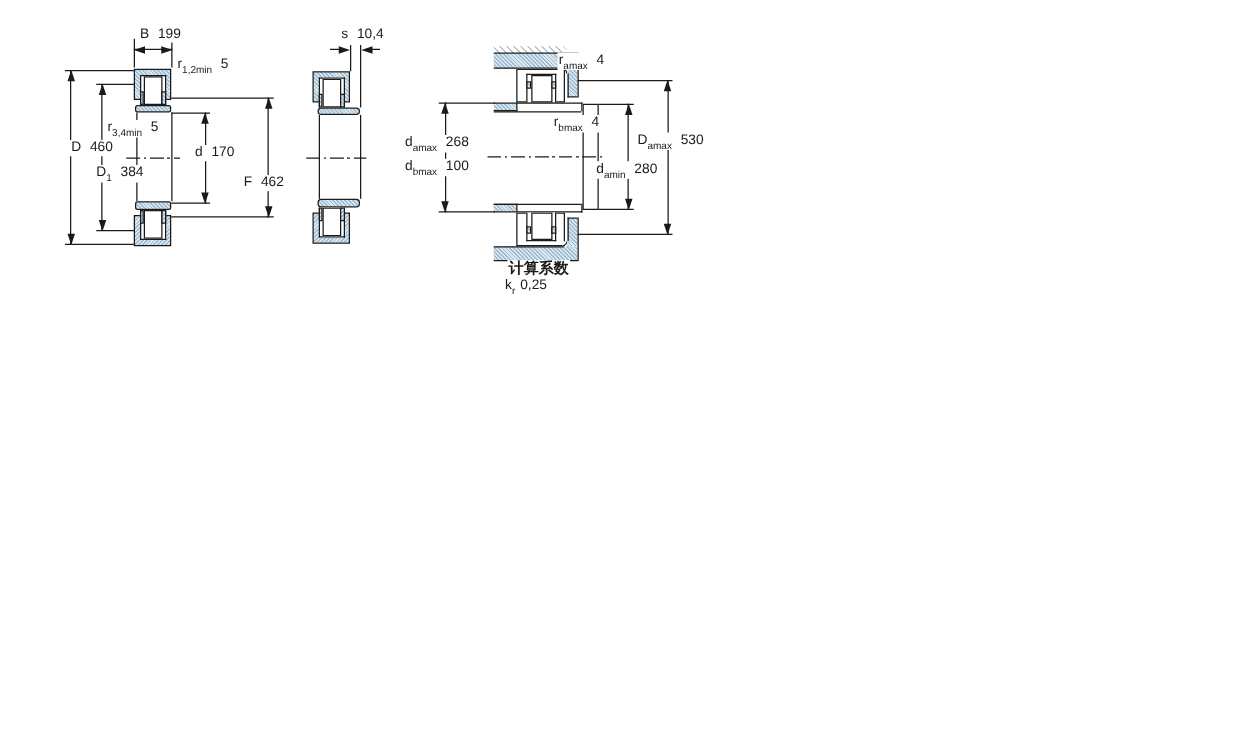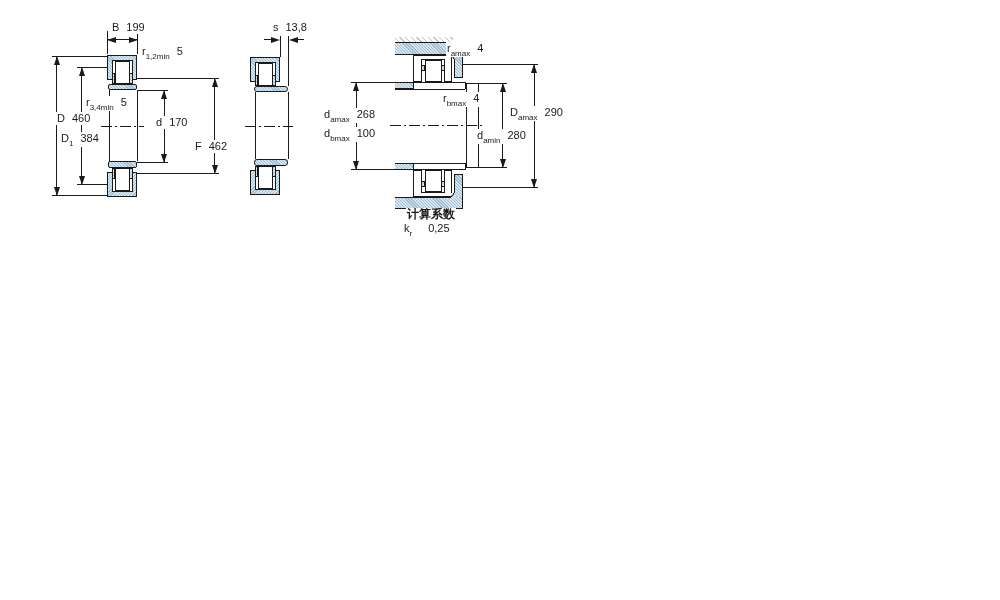--- a/index.html
+++ b/index.html
@@ -85,21 +85,21 @@
 
     <div class="ln" style="left:137px;top:78px;width:82px;height:1px;"></div>
     <div class="ln" style="left:137px;top:173px;width:82px;height:1px;"></div>
     <div class="ln" style="left:214px;top:78px;width:1px;height:96px;"></div>
     <div class="ar au" style="left:211.5px;top:78px;"></div>
     <div class="ar ad" style="left:211.5px;top:165px;"></div>
 
     <span class="lbl" style="left:111px;top:21px;"><span>B</span><span class="val">199</span></span>
     <span class="lbl" style="left:141px;top:45px;"><span>r</span><sub>1,2min</sub><span class="val">5</span></span>
     <span class="lbl" style="left:56px;top:112px;"><span>D</span><span class="val">460</span></span>
-    <span class="lbl" style="left:60px;top:132px;"><span>D</span><sub>1</sub><span class="val">384</span></span>
+    <span class="lbl" style="left:76px;top:132px;"><span>D</span><sub>1</sub><span class="val">384</span></span>
     <span class="lbl" style="left:85px;top:96px;"><span>r</span><sub>3,4min</sub><span class="val">5</span></span>
     <span class="lbl" style="left:155px;top:116px;"><span>d</span><span class="val">170</span></span>
     <span class="lbl" style="left:194px;top:140px;"><span>F</span><span class="val">462</span></span>
   </div>
 
   <div>
     <div class="sec" style="left:250px;top:57px;">
       <div class="oring blue bk box"></div>
       <div class="pocket"></div>
       <div class="roller"></div>
@@ -118,21 +118,21 @@
       <div class="cg blue" style="left:22px;"></div>
     </div>
     <div class="cl" style="left:245px;top:125.5px;width:48px;"></div>
 
     <div class="ln" style="left:280px;top:36px;width:1px;height:21px;"></div>
     <div class="ln" style="left:288px;top:36px;width:1px;height:50px;"></div>
     <div class="ln" style="left:264px;top:39px;width:9px;height:1px;"></div>
     <div class="ln" style="left:295px;top:39px;width:9px;height:1px;"></div>
     <div class="ar arr" style="left:271px;top:36.5px;"></div>
     <div class="ar al" style="left:289px;top:36.5px;"></div>
-    <span class="lbl" style="left:272px;top:21px;"><span>s</span><span class="val">13,8</span></span>
+    <span class="lbl" style="left:272px;top:21px;"><span>s</span><span class="val">10,4</span></span>
   </div>
 
   <div>
 
     <div class="hatch" style="left:395px;top:36.5px;width:58px;height:6px;"></div>
     <div class="box blue" style="left:395px;top:42px;width:66.5px;height:12.5px;border-top:1px solid #1a1a1a;"></div>
     <div class="ln" style="left:395px;top:54px;width:56px;height:1px;"></div>
     <div class="box blue" style="left:453.5px;top:54px;width:8px;height:23.5px;border-bottom:1px solid #1a1a1a;"></div>
     <div class="ln" style="left:453.5px;top:58.5px;width:1px;height:19px;"></div>
     <div class="ln" style="left:461.5px;top:42px;width:1px;height:35.5px;"></div>
@@ -183,22 +183,22 @@
     <div class="ln" style="left:461.5px;top:63.5px;width:76px;height:1px;"></div>
     <div class="ln" style="left:461.5px;top:187px;width:76px;height:1px;"></div>
     <div class="ln" style="left:533.5px;top:63.5px;width:1px;height:124px;"></div>
     <div class="ar au" style="left:531px;top:63.5px;"></div>
     <div class="ar ad" style="left:531px;top:179px;"></div>
 
     <span class="lbl" style="left:446px;top:42px;"><span>r</span><sub>amax</sub><span class="val">4</span></span>
     <span class="lbl" style="left:442px;top:92px;"><span>r</span><sub>bmax</sub><span class="val">4</span></span>
     <span class="lbl" style="left:323px;top:108px;"><span>d</span><sub>amax</sub><span class="val">268</span></span>
     <span class="lbl" style="left:323px;top:127px;"><span>d</span><sub>bmax</sub><span class="val">100</span></span>
-    <span class="lbl" style="left:509px;top:106px;"><span>D</span><sub>amax</sub><span class="val">290</span></span>
+    <span class="lbl" style="left:509px;top:106px;"><span>D</span><sub>amax</sub><span class="val">530</span></span>
     <span class="lbl" style="left:476px;top:129px;"><span>d</span><sub>amin</sub><span class="val">280</span></span>
   </div>
 
   <div>
     <span class="lbl bold" style="left:406px;top:208px;"><span>计算系数</span></span>
-    <span class="lbl" style="left:403px;top:222px;"><span>k</span><sub>r</sub><span style="margin-left:16px;">0,25</span></span>
+    <span class="lbl" style="left:403px;top:222px;"><span>k</span><sub>r</sub><span style="margin-left:4px;">0,25</span></span>
   </div>
 
 </div>
 
 </body></html>

